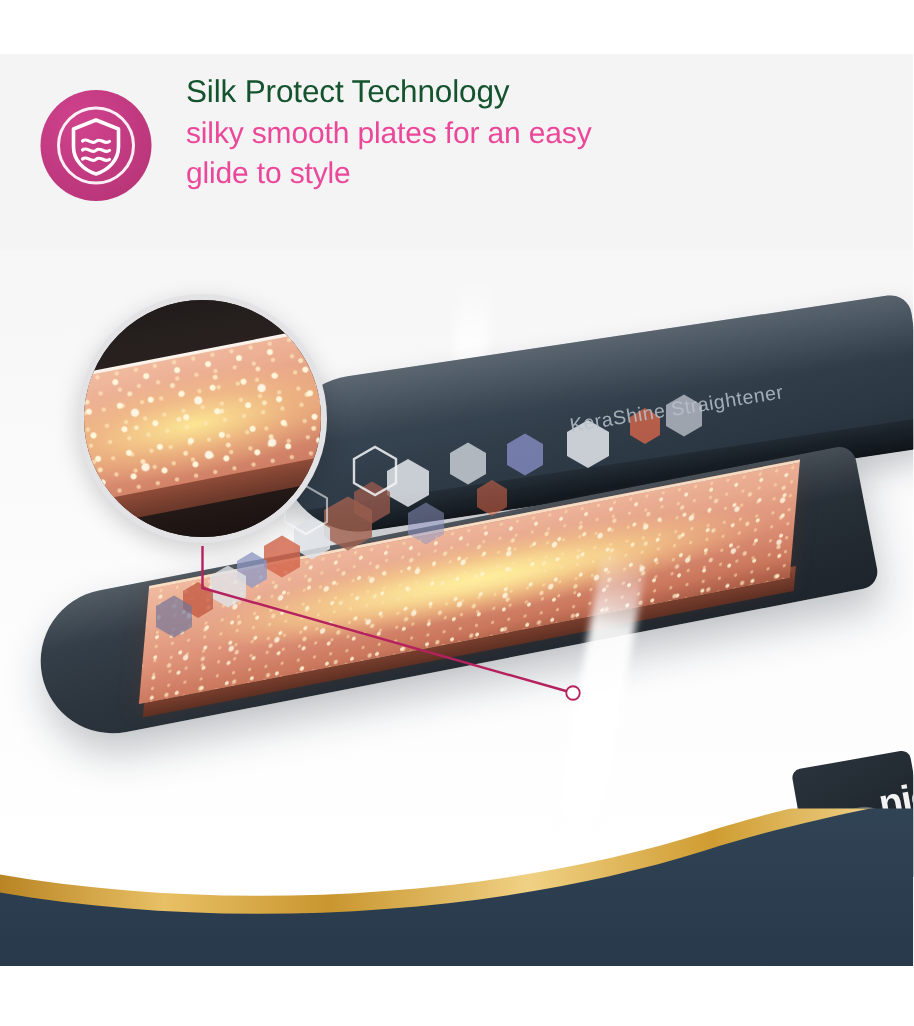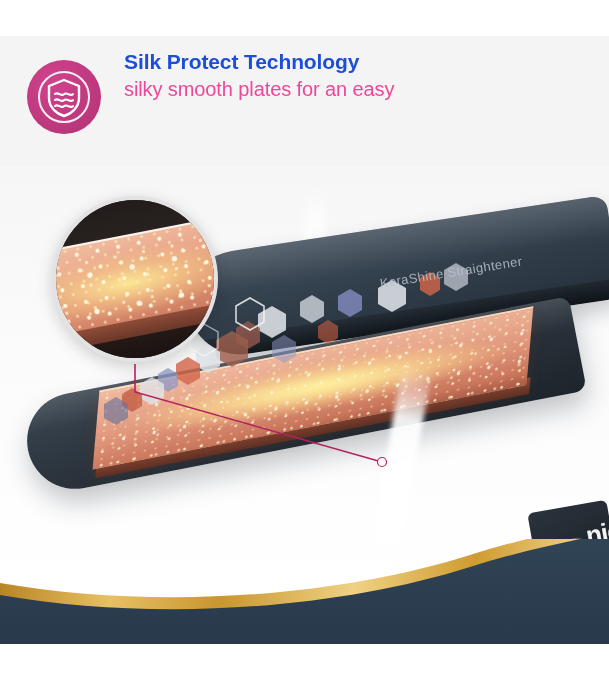--- a/index.html
+++ b/index.html
@@ -64,22 +64,22 @@
   }
   .feature-icon svg { position: absolute; left: 19px; top: 18px; }
 
   .feature-text {
     position: absolute;
     left: 124px; top: 0;
     width: 460px;
   }
   .feature-title {
     font-size: 21px;
-    font-weight: bold;
-    color: #1d4ed8;
+    font-weight: normal;
+    color: #14532d;
     letter-spacing: -.1px;
     line-height: 28px;
   }
   .feature-sub {
     font-size: 20px;
     font-weight: normal;
     color: #ec4899;
     line-height: 27px;
     letter-spacing: -.1px;
   }
@@ -325,20 +325,21 @@
         <path d="M18 2 L33 8 V20 C33 29 26 35.5 18 38 C10 35.5 3 29 3 20 V8 Z" fill="none" stroke="#ffffff" stroke-width="2.4" stroke-linejoin="round"></path>
         <path d="M9 16 C12 13.2 15 19 18 16.2 C21 13.4 24 19 27 16.2" fill="none" stroke="#ffffff" stroke-width="2.1" stroke-linecap="round"></path>
         <path d="M9 22 C12 19.2 15 25 18 22.2 C21 19.4 24 25 27 22.2" fill="none" stroke="#ffffff" stroke-width="2.1" stroke-linecap="round"></path>
         <path d="M9 28 C12 25.2 15 31 18 28.2 C21 25.4 24 31 27 28.2" fill="none" stroke="#ffffff" stroke-width="2.1" stroke-linecap="round"></path>
       </svg>
     </div>
 
     <div class="feature-text">
       <div class="feature-title">Silk Protect Technology</div>
       <div class="feature-sub">silky smooth plates for an easy</div>
+      <div class="feature-sub">glide to style</div>
     </div>
   </div>
 
   <div class="stage">
 
     <div class="steam steam-a"></div>
     <div class="steam steam-b"></div>
     <div class="steam steam-c"></div>
 
     <div class="arm-upper">

